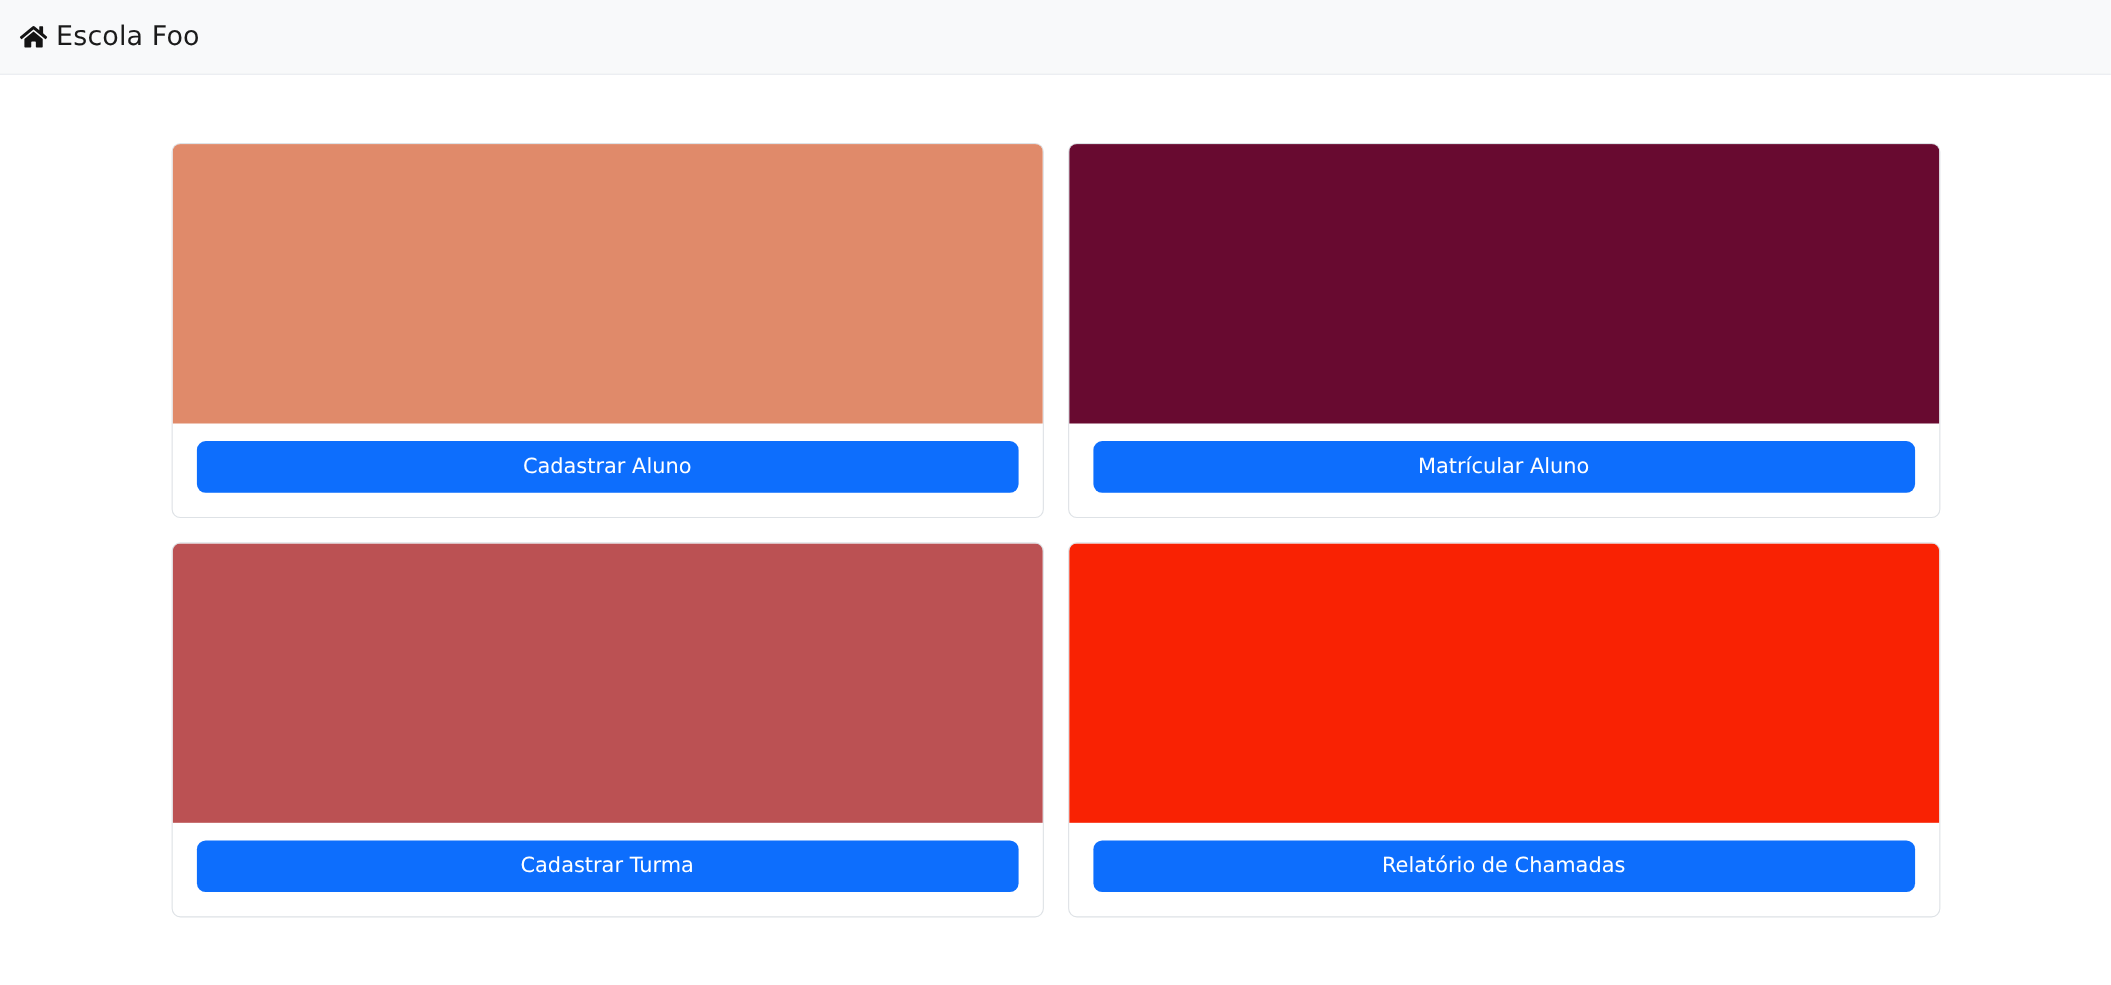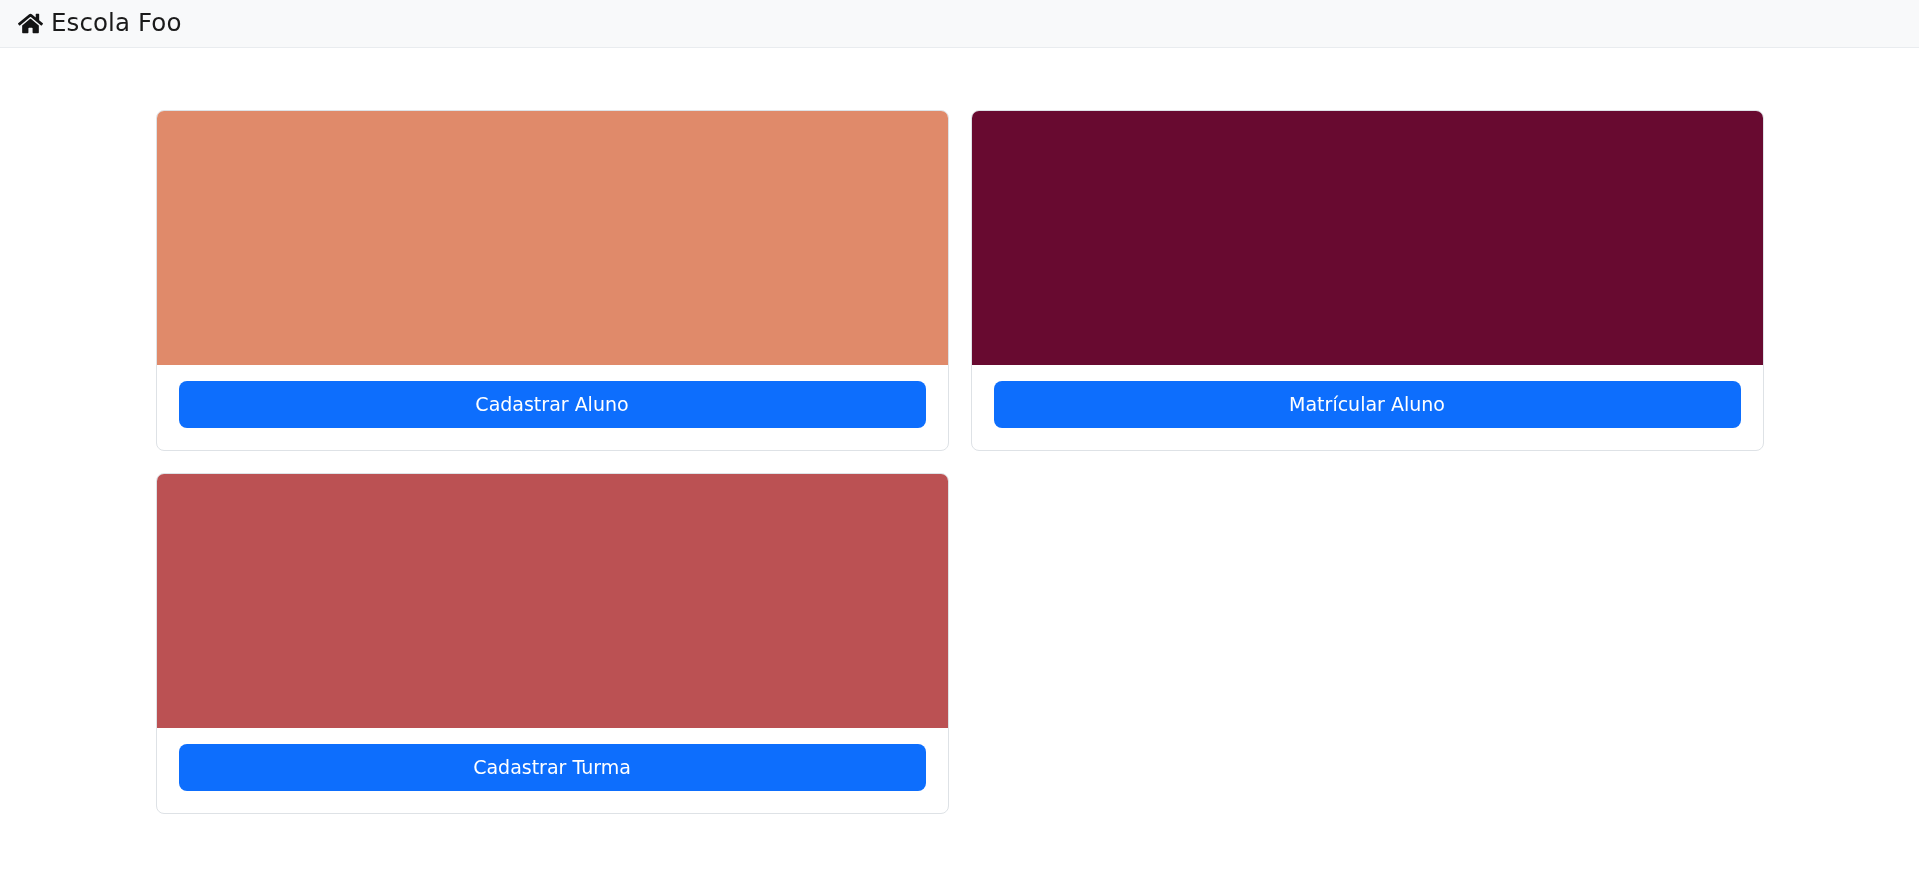--- a/index.html
+++ b/index.html
@@ -9,21 +9,21 @@
   body {
     width: 1919px;
     height: 895px;
     background: #ffffff;
     font-family: "DejaVu Sans", "Liberation Sans", sans-serif;
     overflow: hidden;
   }
 
   
   .navbar {
-    height: 48px;
+    height: 68px;
     background: #f8f9fa;
     border-bottom: 1px solid #e9ecef;
     display: flex;
     align-items: center;
     padding: 0 12px;
     box-sizing: border-box;
   }
   .brand {
     display: flex;
     align-items: center;
@@ -129,15 +129,21 @@
       </div>
     </div>
 
     <div class="card" style="border-color: rgb(222, 226, 230);">
       <div class="card-media" style="background-color: rgb(187, 81, 83);"></div>
       <div class="card-body">
         <button class="btn" style="background-color: rgb(13, 110, 253); color: rgb(255, 255, 255);">Cadastrar Turma</button>
       </div>
     </div>
 
+    <div class="card" style="border-color: rgb(222, 226, 230);">
+      <div class="card-media" style="background-color: rgb(249, 34, 3);"></div>
+      <div class="card-body">
+        <button class="btn" style="background-color: rgb(13, 110, 253); color: rgb(255, 255, 255);">Relatório de Chamadas</button>
+      </div>
+    </div>
 
   </div>
 </div>
 
 </body></html>

